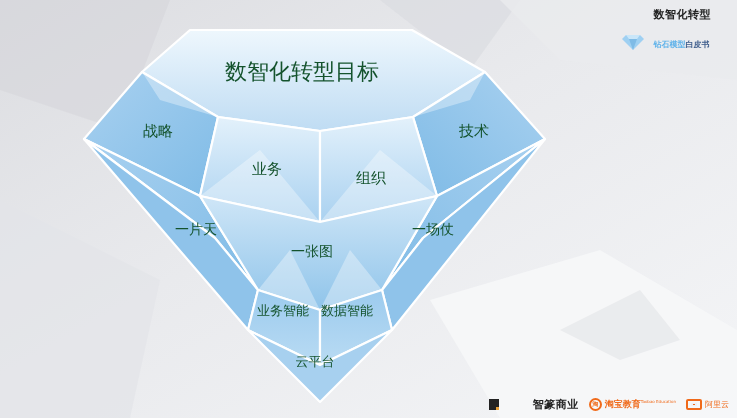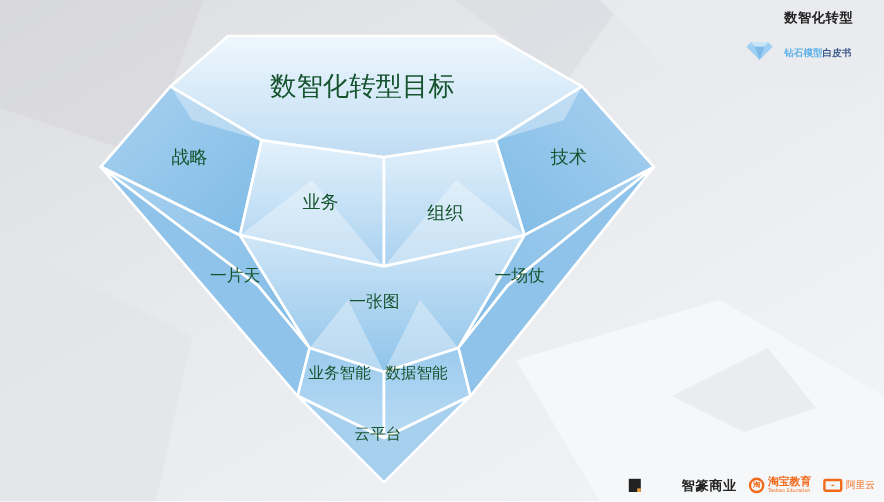--- a/index.html
+++ b/index.html
@@ -19,21 +19,21 @@
   .brand-sub { font-size:8px; font-weight:bold;margin-top:20px; }
   .brand-sub .hl { color:#5fb2ea; }
   .brand-sub .rest { color:#3b5a8a; }
   .footer { position:absolute; right:8px; bottom:6px; display:flex; align-items:center; gap:10px; }
   .logo { display:flex; align-items:center; gap:3px; }
   .logo-zm-mark { width:10px; height:11px; background:#222; position:relative; }
   .logo-zm-mark::after { content:""; position:absolute; right:0; bottom:0; width:3px; height:3px; background:#e8a13a; }
   .logo-zm-text { font-size:11px; font-weight:bold; color:#222; letter-spacing:0.5px;margin-left:31px; }
   .logo-tb-mark { width:13px; height:13px; border-radius:50%; border:2px solid #f06a1a; box-sizing:border-box;
     font-size:6px; color:#f06a1a; display:flex; align-items:center; justify-content:center; font-weight:bold; }
-  .logo-tb-text { display:flex; flex-direction:column; line-height:1; }
+  .logo-tb-text { display:flex; flex-direction:row; line-height:1; }
   .logo-tb-cn { font-size:9px; color:#f06a1a; font-weight:bold; }
   .logo-tb-en { font-size:4px; color:#f06a1a; }
   .logo-ali-mark { width:16px; height:11px; border:2px solid #f06a1a; border-radius:2px; box-sizing:border-box;
     position:relative; }
   .logo-ali-mark::before { content:""; position:absolute; left:3px; right:3px; top:2px; height:3px; background:#f0f1f3; }
   .logo-ali-mark::after { content:""; position:absolute; left:5px; right:5px; top:3px; height:1px; background:#f06a1a; }
   .logo-ali-text { font-size:8px; color:#f06a1a; font-weight:normal; }
 </style>
 </head>
 <body>

